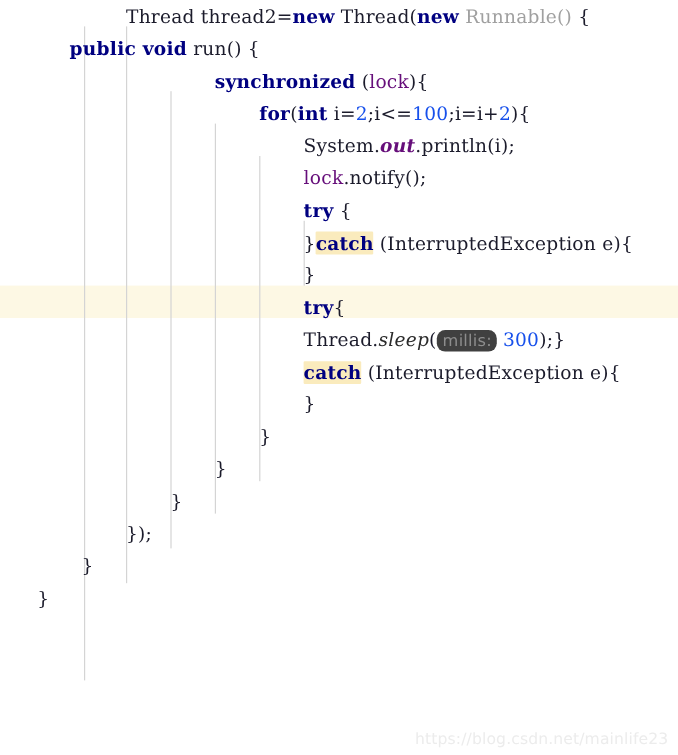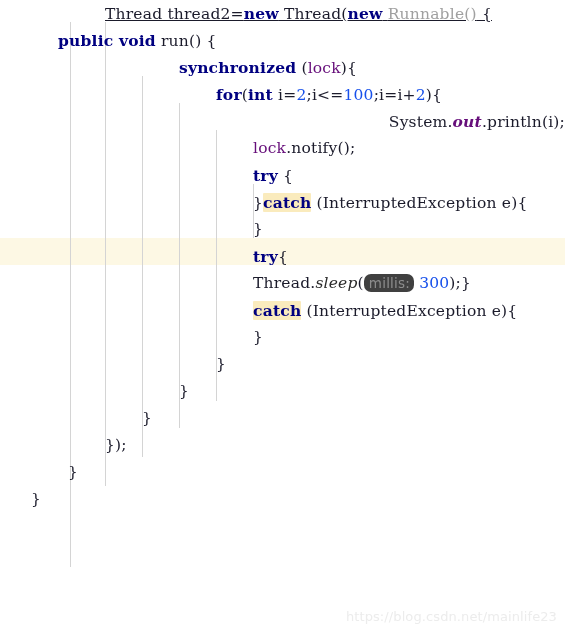--- a/index.html
+++ b/index.html
@@ -103,25 +103,25 @@
   <div id="guides">
       <div class="guide" style="left: 70px; top: 22px; height: 545px;"></div>
       <div class="guide" style="left: 105px; top: 22px; height: 464px;"></div>
       <div class="guide" style="left: 142px; top: 76px; height: 381px;"></div>
       <div class="guide" style="left: 179px; top: 103px; height: 325px;"></div>
       <div class="guide" style="left: 216px; top: 130px; height: 271px;"></div>
       <div class="guide" style="left: 253px; top: 184px; height: 54px;"></div>
     </div>
 
   <div class="code" id="code-lines">
-      <div class="line" style="padding-left: 105px; text-decoration: underline;"><span class="plain">Thread thread2=</span><span class="kw">new</span><span class="plain"> Thread(</span><span class="kw">new</span><span class="plain"> </span><span class="grey">Runnable()</span><span class="plain"> {</span></div>
+      <div class="line" style="padding-left: 105px;"><span class="plain">Thread thread2=</span><span class="kw">new</span><span class="plain"> Thread(</span><span class="kw">new</span><span class="plain"> </span><span class="grey">Runnable()</span><span class="plain"> {</span></div>
       <div class="line" style="padding-left: 58px;"><span class="kw">public void</span><span class="plain"> run() {</span></div>
       <div class="line" style="padding-left: 179px;"><span class="kw">synchronized</span><span class="plain"> (</span><span class="field">lock</span><span class="plain">){</span></div>
       <div class="line" style="padding-left: 216px;"><span class="kw">for</span><span class="plain">(</span><span class="kw">int</span><span class="plain"> i=</span><span class="num">2</span><span class="plain">;i&lt;=</span><span class="num">100</span><span class="plain">;i=i+</span><span class="num">2</span><span class="plain">){</span></div>
-      <div class="line" style="padding-left: 253px; text-align: right;"><span class="plain">System.</span><span class="static">out</span><span class="plain">.println(i);</span></div>
+      <div class="line" style="padding-left: 253px;"><span class="plain">System.</span><span class="static">out</span><span class="plain">.println(i);</span></div>
       <div class="line" style="padding-left: 253px;"><span class="field">lock</span><span class="plain">.notify();</span></div>
       <div class="line" style="padding-left: 253px;"><span class="kw">try</span><span class="plain"> {</span></div>
       <div class="line" style="padding-left: 253px;"><span class="plain">}</span><span class="kw hl">catch</span><span class="plain"> (InterruptedException e){</span></div>
       <div class="line" style="padding-left: 253px;"><span class="plain">}</span></div>
       <div class="line" style="padding-left: 253px;"><span class="kw">try</span><span class="plain">{</span></div>
       <div class="line" style="padding-left: 253px;"><span class="plain">Thread.</span><span class="mstatic">sleep</span><span class="plain">(</span><span class="hint">millis:</span><span class="plain"> </span><span class="num">300</span><span class="plain">);}</span></div>
       <div class="line" style="padding-left: 253px;"><span class="kw hl">catch</span><span class="plain"> (InterruptedException e){</span></div>
       <div class="line" style="padding-left: 253px;"><span class="plain">}</span></div>
       <div class="line" style="padding-left: 216px;"><span class="plain">}</span></div>
       <div class="line" style="padding-left: 179px;"><span class="plain">}</span></div>

